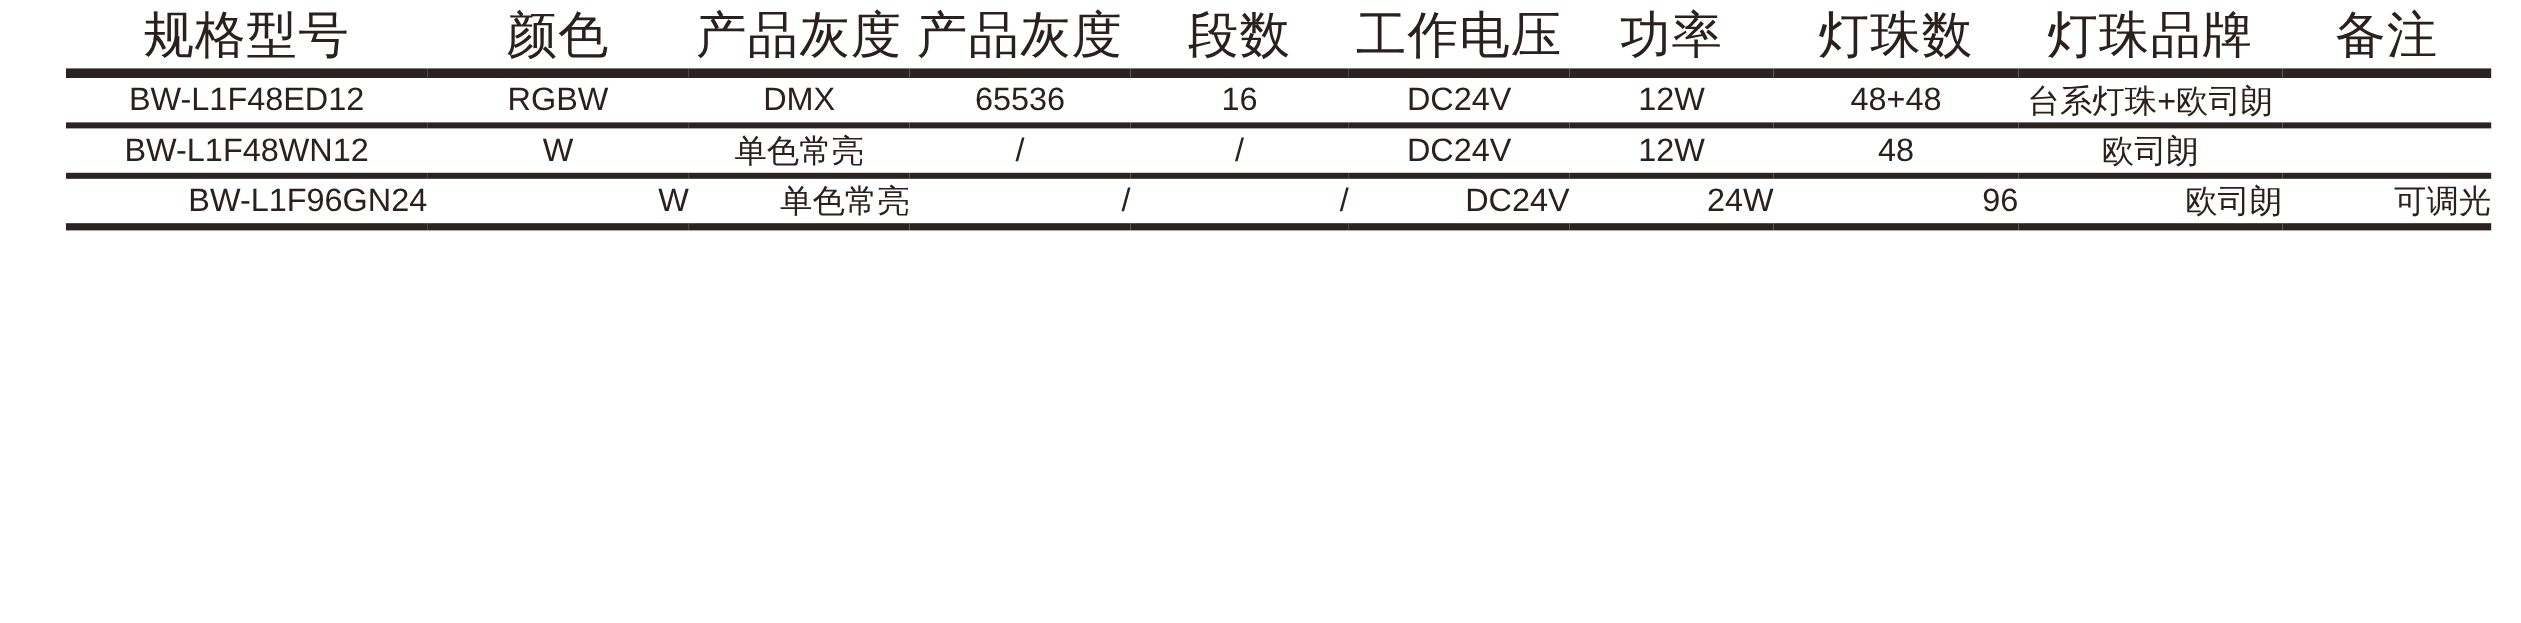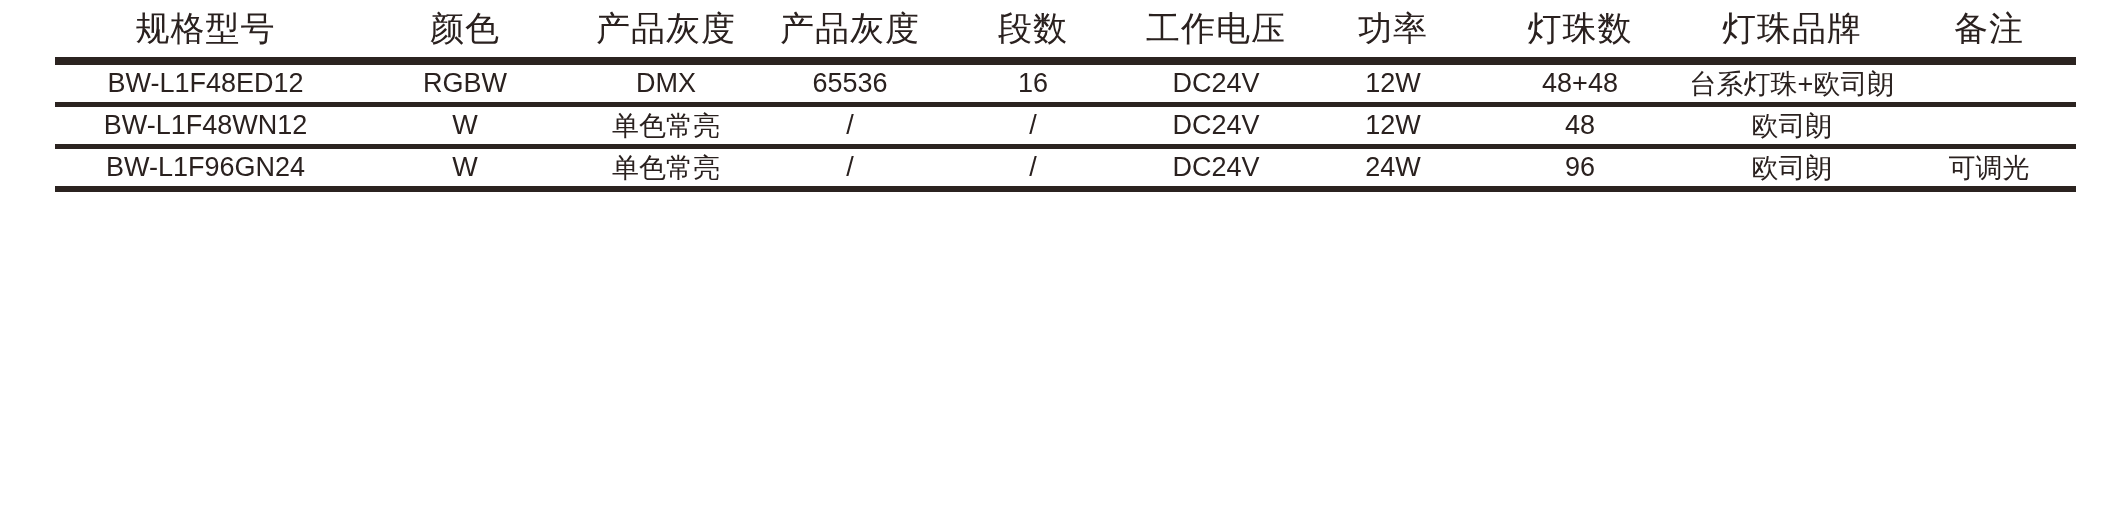--- a/index.html
+++ b/index.html
@@ -20,40 +20,41 @@
     padding-top: 0;
   }
   table.spec-table {
     table-layout: fixed;
     border-collapse: collapse;
     width: 2021px;
   }
   table.spec-table th {
     height: 57px;
     padding: 0;
-    font-size: 34px;
+    font-size: 42px;
     font-weight: 500;
     text-align: center;
     vertical-align: middle;
     border-bottom: 8px solid #2b2320;
     letter-spacing: 1px;
     white-space: nowrap;
   }
   table.spec-table td {
     height: 37px;
     padding: 0;
     font-size: 27px;
     font-weight: 400;
     text-align: center;
     vertical-align: middle;
     border-bottom: 5px solid #2b2320;
     white-space: nowrap;
   }
   table.spec-table tbody tr:last-child td {
     border-bottom-width: 6px;
+    text-align: right;
   }
 </style>
 </head>
 <body>
 
 <div class="table-wrap">
   <table class="spec-table">
     <colgroup>
       <col style="width:301px">
       <col style="width:218px">

